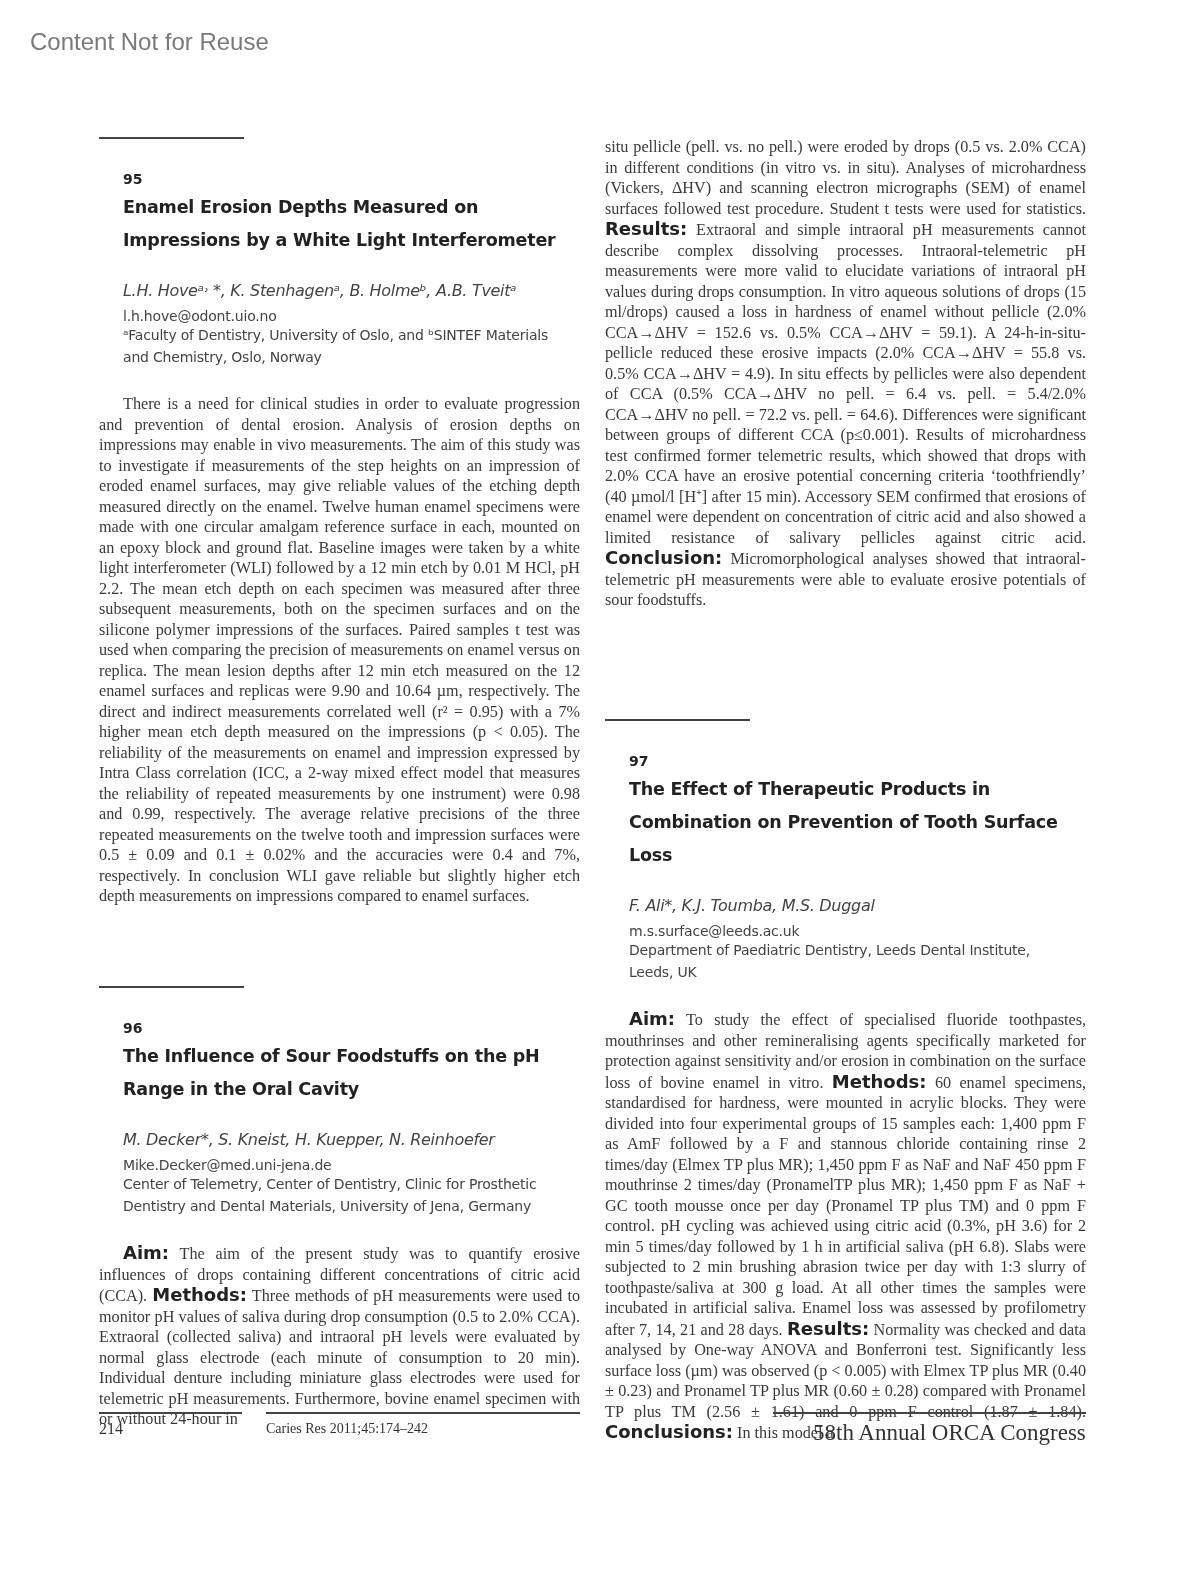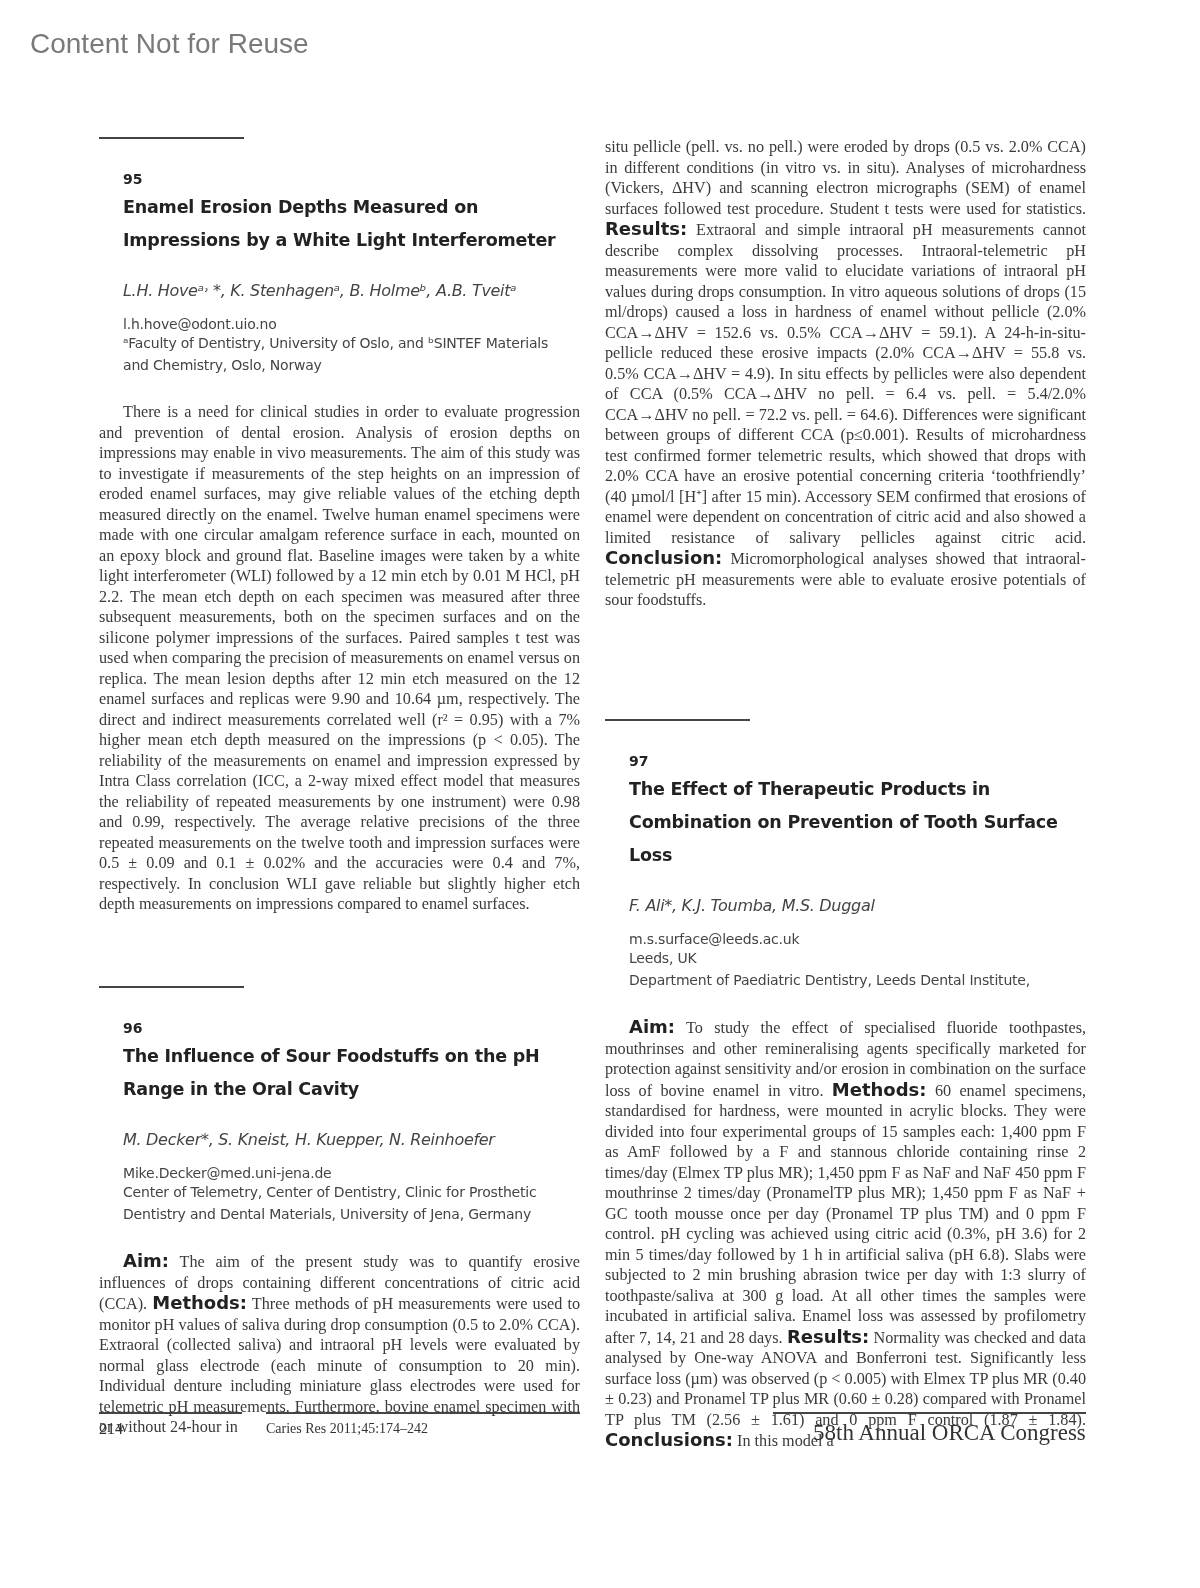--- a/index.html
+++ b/index.html
@@ -1,29 +1,29 @@
 <!DOCTYPE html>
 <html><head>
   <meta charset="utf-8">
   <style>
     html, body { margin: 0; padding: 0; background: #ffffff; }
     body { width: 1200px; height: 1588px; position: relative; overflow: hidden; color: #333333; }
     .watermark {
       position: absolute; left: 30px; top: 28px;
-      font-family: "Liberation Sans", sans-serif; font-size: 28px; color: #7a7a7a;
+      font-family: "Liberation Sans", sans-serif; font-size: 24px; color: #7a7a7a;
     }
     .col { position: absolute; width: 481px; }
     .col-left { left: 99px; top: 137px; }
     .col-right { left: 605px; top: 137px; }
     .rule { height: 2px; background: #444; width: 145px; margin-bottom: 12px; }
     .abs-head { padding-left: 24px; font-family: "DejaVu Sans", sans-serif; }
     .abs-num { font-weight: bold; font-size: 14px; color: #222; margin-bottom: 4px; margin-top: 32px; }
     .abs-title { font-weight: bold; font-size: 17.5px; line-height: 33px; color: #222; letter-spacing: -0.2px; }
     .abs-authors { font-style: italic; font-size: 16px; color: #444; margin-top: 24px; letter-spacing: -0.3px; }
-    .abs-email { font-size: 14px; color: #444; margin-top: 16px; letter-spacing: -0.2px; }
+    .abs-email { font-size: 14px; color: #444; margin-top: 8px; letter-spacing: -0.2px; }
     .abs-affil { font-size: 14px; color: #444; line-height: 22px; letter-spacing: -0.2px; }
     .body-text {
       font-family: "Liberation Serif", serif; font-size: 16.2px; line-height: 20.5px;
       text-align: justify; color: #3a3a3a; margin-top: 30px; hyphens: manual;
     }
     .body-text p { margin: 0; text-indent: 24px; }
     .body-text b { font-family: "DejaVu Sans", sans-serif; font-size: 18px; color: #222; }
     .cont { margin-top: 0; }
     .cont p { text-indent: 0; }
     .footer-rule { position: absolute; height: 2px; background: #444; top: 1412px; }
@@ -73,22 +73,22 @@
     </div>
   </section>
 
   <section style="position:absolute; top:582px; width:481px;">
     <div class="rule"></div>
     <div class="abs-head">
       <div class="abs-num">97</div>
       <div class="abs-title">The Effect of Therapeutic Products in Combination on Prevention of Tooth Surface Loss</div>
       <div class="abs-authors">F. Ali*, K.J. Toumba, M.S. Duggal</div>
       <div class="abs-email">m.s.surface@leeds.ac.uk</div>
+      <div class="abs-affil">Department of Paediatric Dentistry, Leeds Dental Institute,</div>
       <div class="abs-affil">Leeds, UK</div>
-      <div class="abs-affil">Department of Paediatric Dentistry, Leeds Dental Institute,</div>
     </div>
     <div class="body-text" style="margin-top:26px;">
       <p><b>Aim:</b><span> To study the effect of specialised fluoride toothpastes, mouthrinses and other remineralising agents specifically marketed for protection against sensitivity and/or erosion in combination on the surface loss of bovine enamel in vitro. </span><b>Methods:</b><span> 60 enamel specimens, standardised for hardness, were mounted in acrylic blocks. They were divided into four experimental groups of 15 samples each: 1,400 ppm F as AmF followed by a F and stannous chloride containing rinse 2 times/day (Elmex TP plus MR); 1,450 ppm F as NaF and NaF 450 ppm F mouthrinse 2 times/day (PronamelTP plus MR); 1,450 ppm F as NaF + GC tooth mousse once per day (Pronamel TP plus TM) and 0 ppm F control. pH cycling was achieved using citric acid (0.3%, pH 3.6) for 2 min 5 times/day followed by 1 h in artificial saliva (pH 6.8). Slabs were subjected to 2 min brushing abrasion twice per day with 1:3 slurry of toothpaste/saliva at 300 g load. At all other times the samples were incubated in artificial saliva. Enamel loss was assessed by profilometry after 7, 14, 21 and 28 days. </span><b>Results:</b><span> Normality was checked and data analysed by One-way ANOVA and Bonferroni test. Significantly less surface loss (µm) was observed (p &lt; 0.005) with Elmex TP plus MR (0.40 ± 0.23) and Pronamel TP plus MR (0.60 ± 0.28) compared with Pronamel TP plus TM (2.56 ± 1.61) and 0 ppm F control (1.87 ± 1.84). </span><b>Conclusions:</b><span> In this model a</span></p>
     </div>
   </section>
 </div>
 
 <div class="footer-rule" style="left:99px; width:143px;"></div>
 <div class="footer-rule" style="left:266px; width:314px;"></div>
 <div class="footer-rule" style="left:773px; width:313px;"></div>

